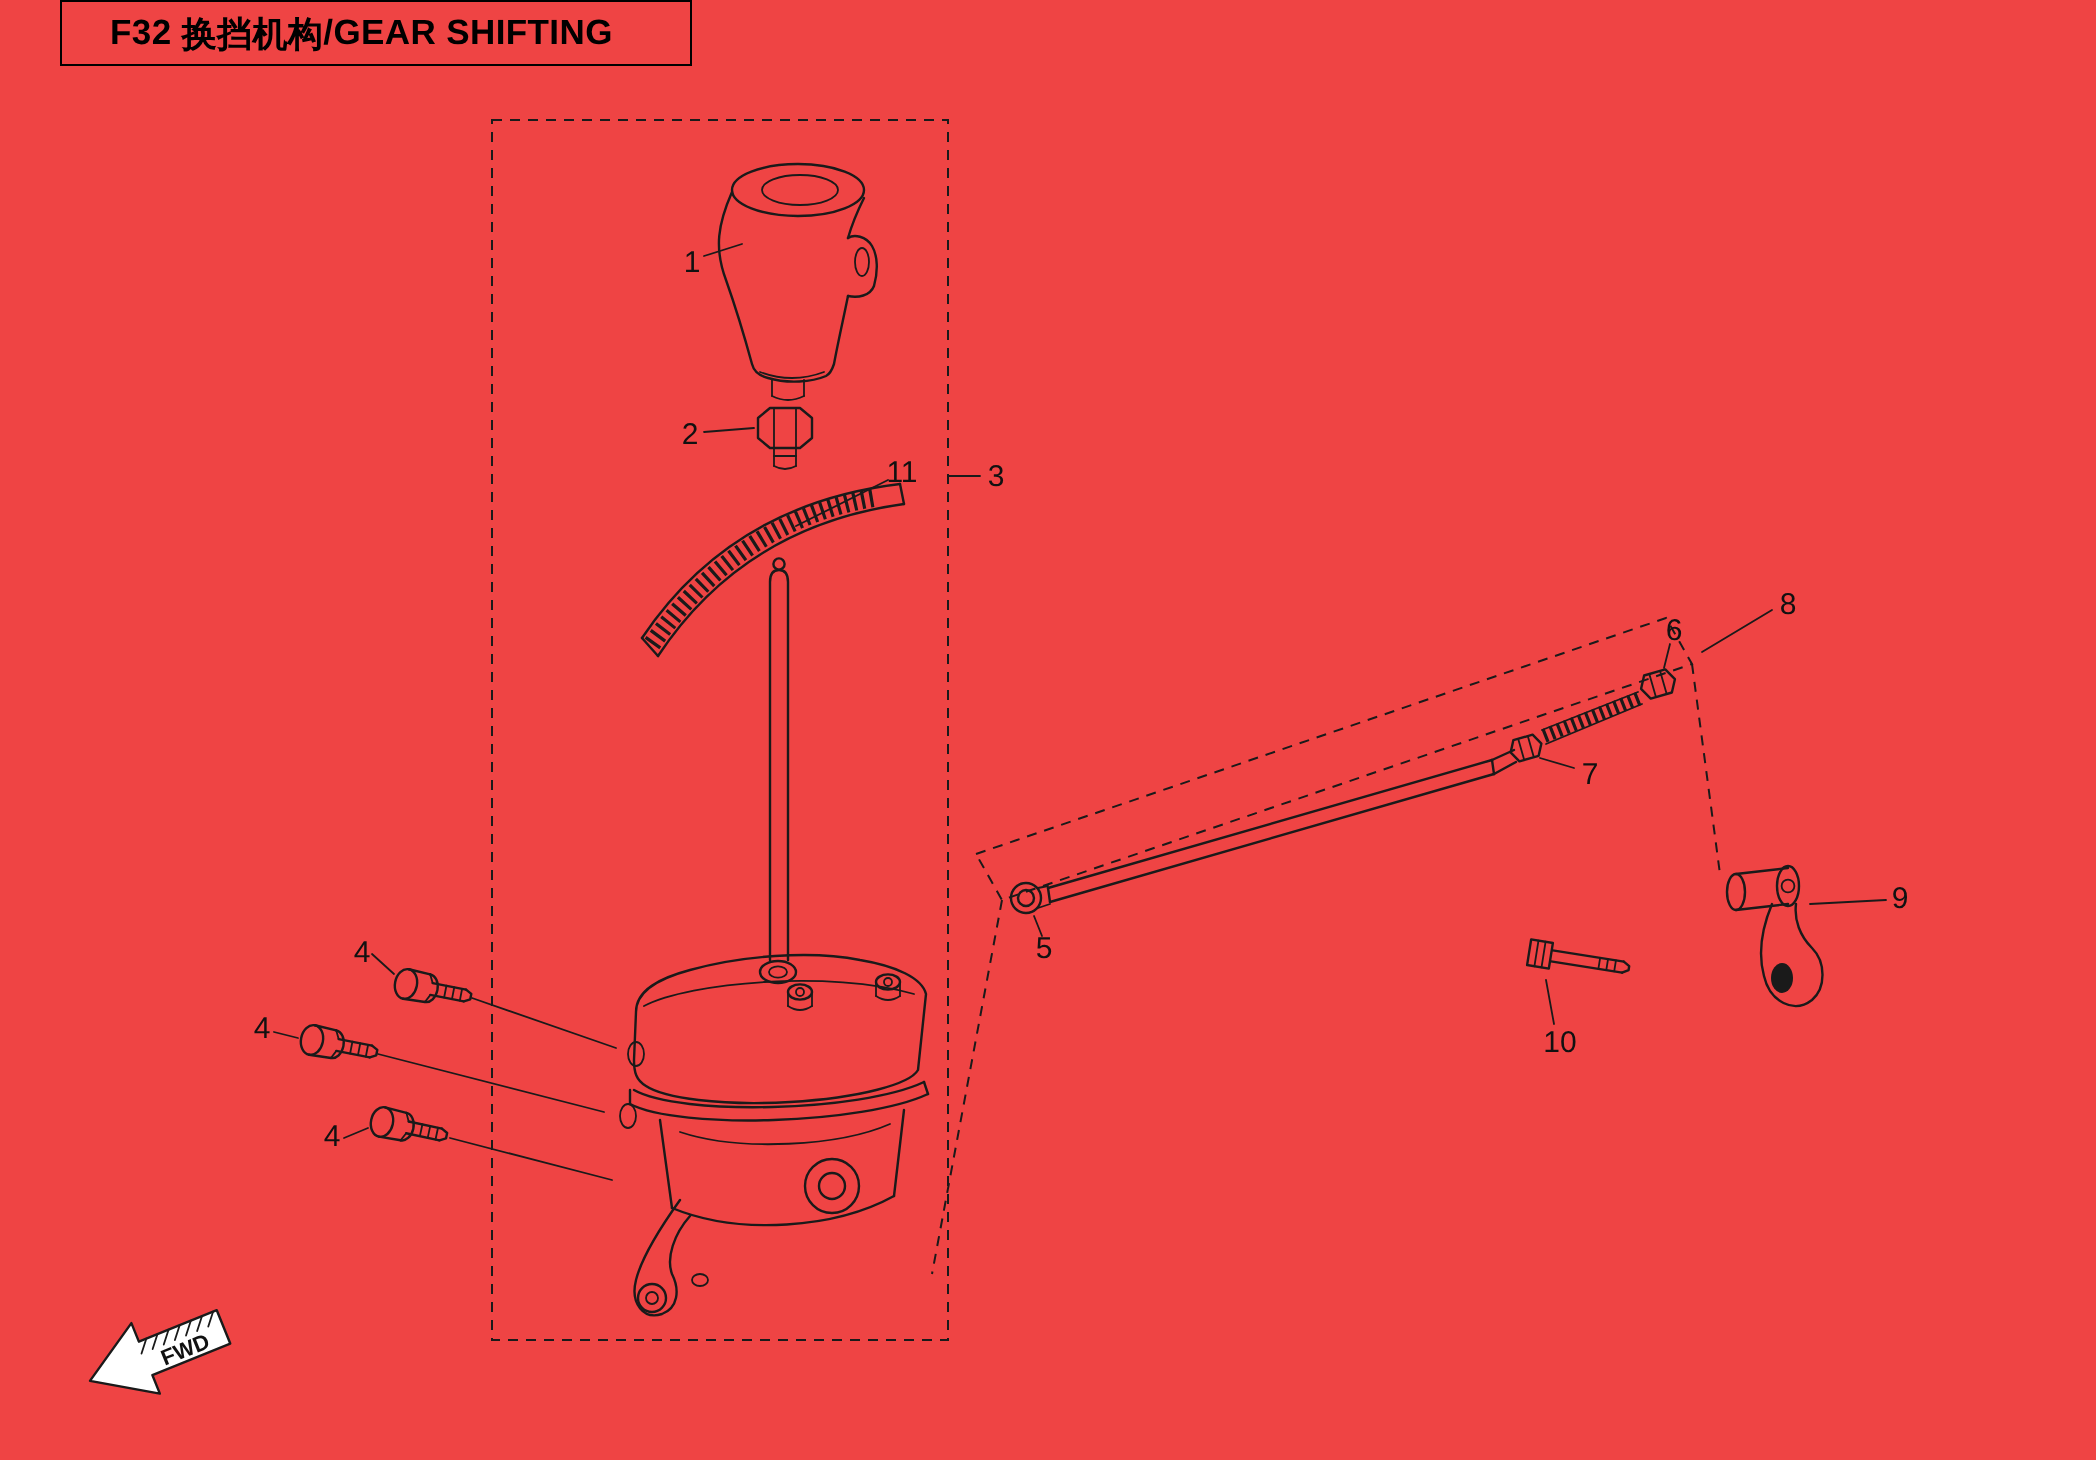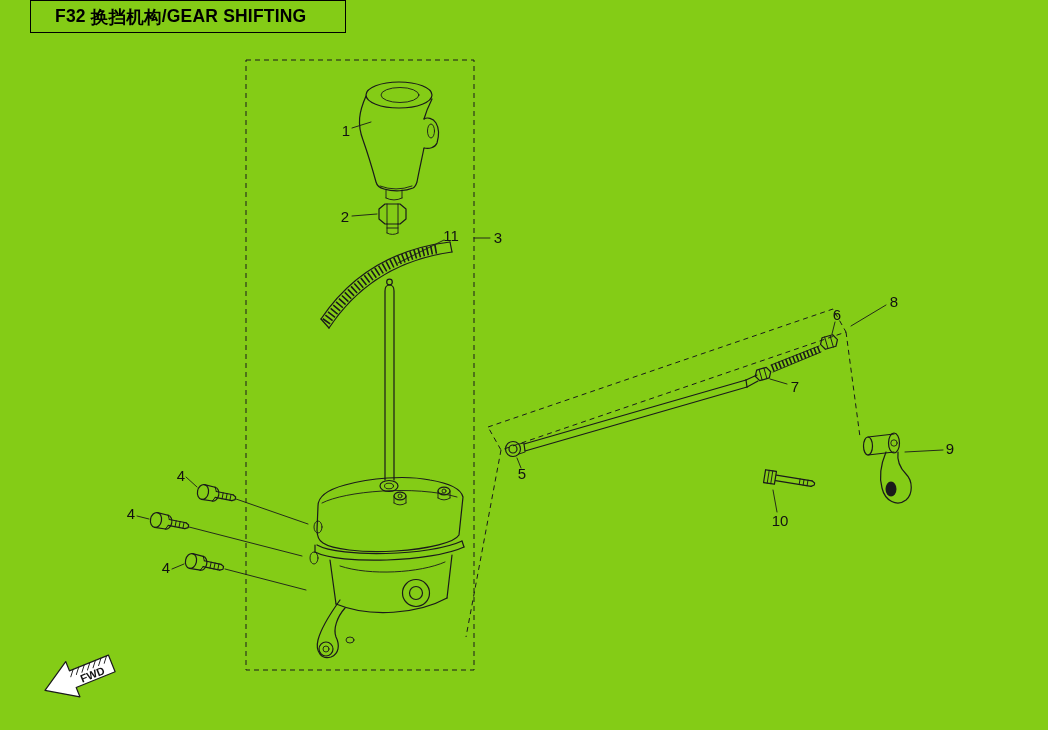--- a/index.html
+++ b/index.html
@@ -1,19 +1,19 @@
 <!DOCTYPE html>
 <html><head>
 <meta charset="utf-8">
 <style>
   html,body{margin:0;padding:0;background:#fff;}
   .page{
     position:relative;
     width:1048px;height:730px;
-    background:#84cc16;
+    background:#ef4444;
     font-family:"Liberation Sans", sans-serif;
     overflow:hidden;
   }
   .title-block{
     position:absolute;left:30px;top:0;
     width:316px;height:33px;
     border:1.6px solid #000;
     box-sizing:border-box;
     display:flex;align-items:center;
     padding-left:24px;

